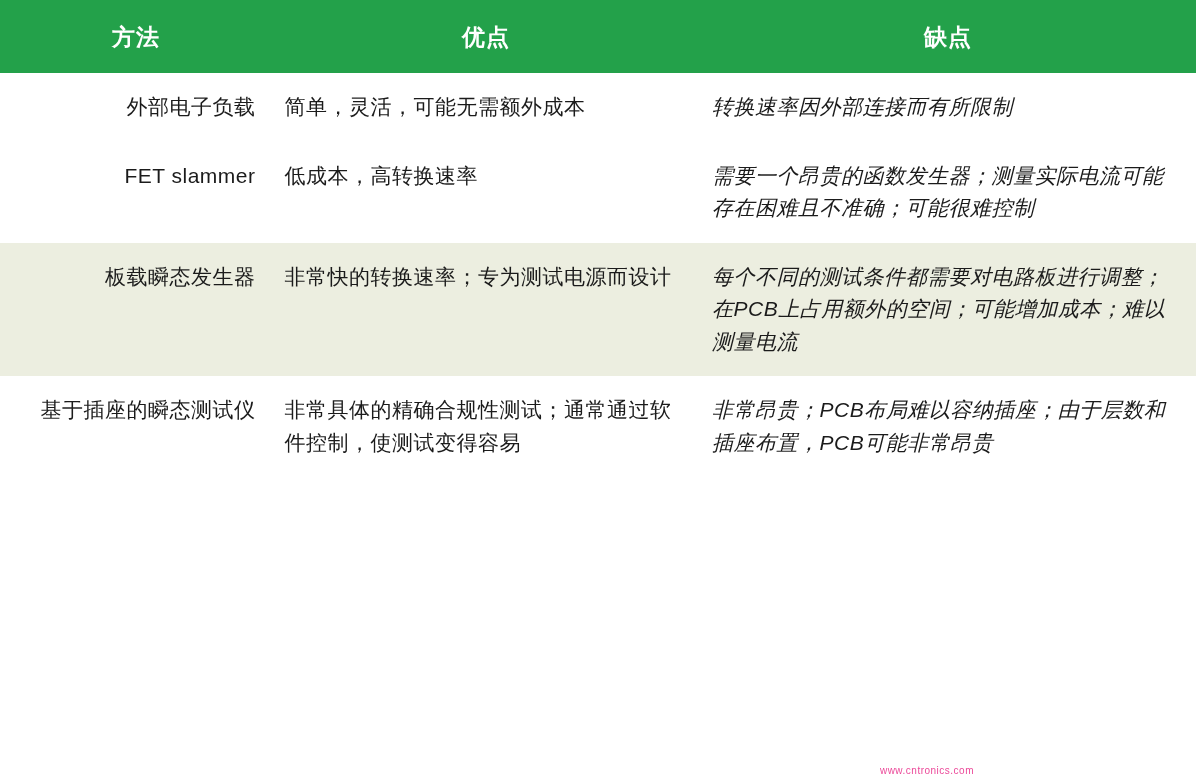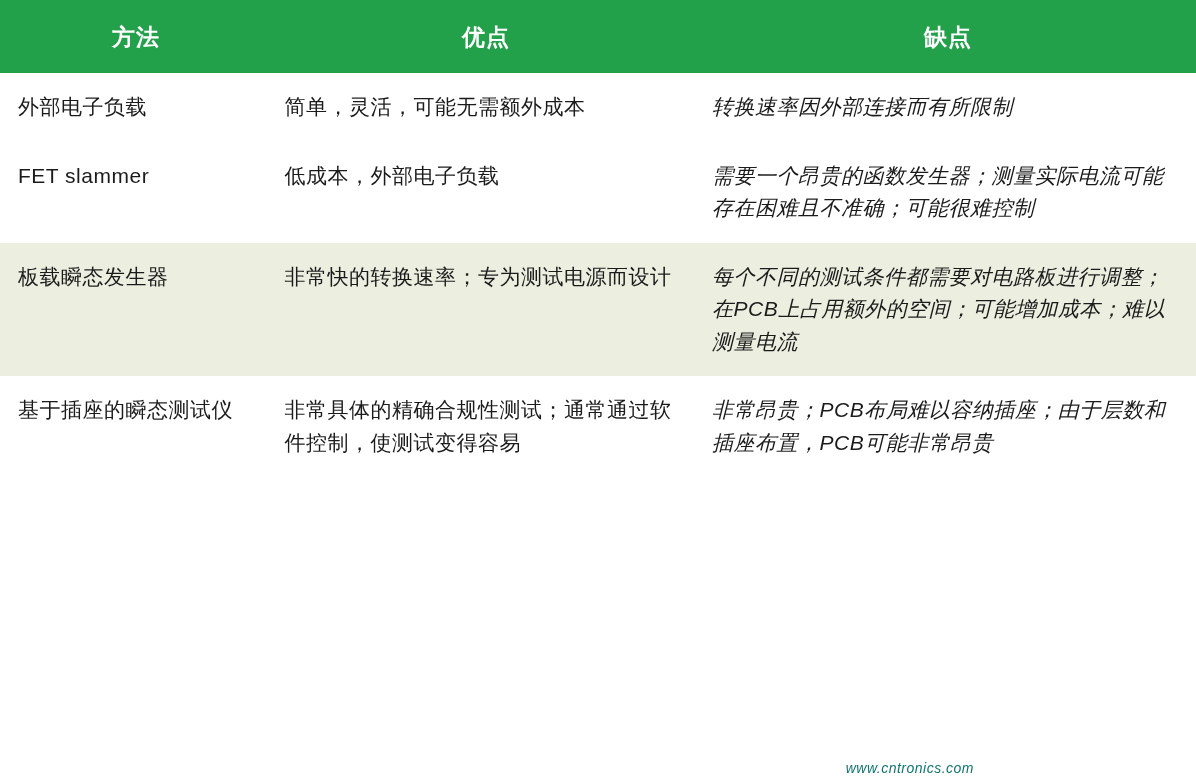--- a/index.html
+++ b/index.html
@@ -42,34 +42,33 @@
   tbody td {
     font-size: 21px;
     color: #1b1b1b;
     vertical-align: top;
     padding: 18px 16px 18px 18px;
     line-height: 1.55;
     letter-spacing: 0.5px;
   }
   tbody tr.odd td { background: #ffffff; }
   tbody tr.even td { background: #eceee0; }
-  tbody td.col-method { padding-left: 18px; }
+  tbody td.col-method { padding-left: 18px; text-align: right; }
   tbody td.col-pro { padding-left: 12px; }
   tbody td.col-con { padding-left: 12px; font-style: italic; }
   tbody tr td:nth-child(1) { border-right: 1px solid transparent; }
 
   .watermark {
     position: absolute;
     right: 14px;
     bottom: 8px;
-    font-size: 14px;
-    color: #0f766e;
+    font-size: 10px;
+    color: #ec4899;
     font-family: "Liberation Sans", sans-serif;
     letter-spacing: 0.5px;
-    font-style: italic;
   }
 </style>
 </head>
 <body>
 
 <div class="page">
 
   <table class="compare-table">
     <colgroup>
       <col class="c1">
@@ -84,21 +83,21 @@
       </tr>
     </thead>
     <tbody>
       <tr class="odd">
         <td class="col-method">外部电子负载</td>
         <td class="col-pro">简单，灵活，可能无需额外成本</td>
         <td class="col-con">转换速率因外部连接而有所限制</td>
       </tr>
       <tr class="odd">
         <td class="col-method">FET slammer</td>
-        <td class="col-pro">低成本，外部电子负载</td>
+        <td class="col-pro">低成本，高转换速率</td>
         <td class="col-con">需要一个昂贵的函数发生器；测量实际电流可能存在困难且不准确；可能很难控制</td>
       </tr>
       <tr class="even">
         <td class="col-method">板载瞬态发生器</td>
         <td class="col-pro">非常快的转换速率；专为测试电源而设计</td>
         <td class="col-con">每个不同的测试条件都需要对电路板进行调整；在PCB上占用额外的空间；可能增加成本；难以测量电流</td>
       </tr>
       <tr class="odd">
         <td class="col-method">基于插座的瞬态测试仪</td>
         <td class="col-pro">非常具体的精确合规性测试；通常通过软件控制，使测试变得容易</td>

